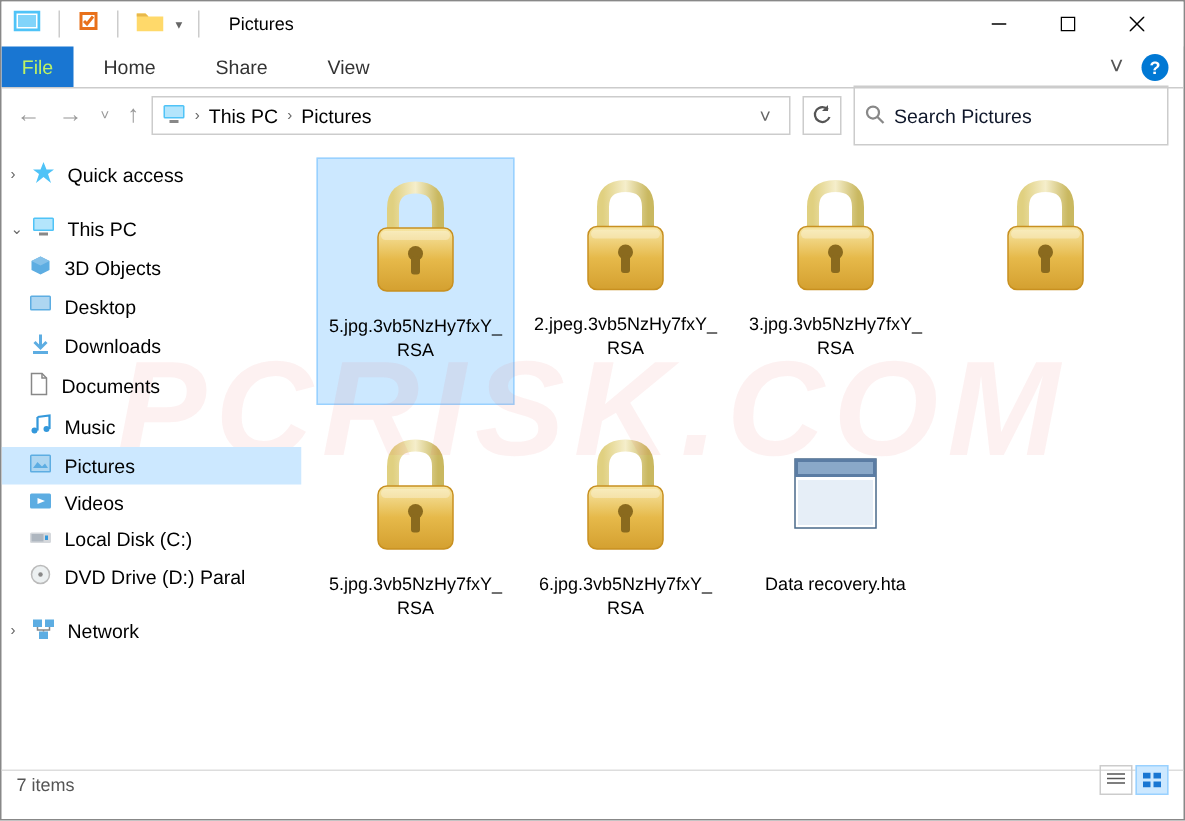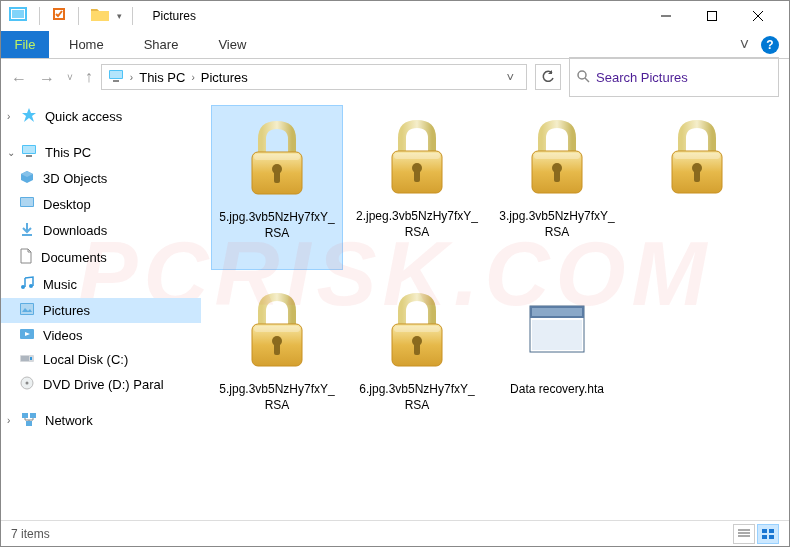--- a/index.html
+++ b/index.html
@@ -15,36 +15,36 @@
 .filetab{background:#1976d2;color:#bef264;width:48px;display:flex;align-items:center;justify-content:center;font-size:13px}
 .ribtab{padding:0 20px;display:flex;align-items:center;font-size:13px;color:#333}
 .ribright{margin-left:auto;display:flex;align-items:center;padding-right:10px;gap:12px}
 .addrbar{height:36px;display:flex;align-items:center;padding:4px 10px;gap:8px}
 .navbtns{display:flex;gap:12px;align-items:center}
 .navarrow{color:#999;font-size:16px}
 .breadcrumb{flex:1;height:26px;border:1px solid #ccc;display:flex;align-items:center;padding:0 6px;gap:6px;font-size:13px}
 .bc-sep{color:#666;font-size:10px}
 .bc-drop{margin-left:auto;padding:0 6px;color:#666}
 .refresh{width:26px;height:26px;border:1px solid #ccc;display:flex;align-items:center;justify-content:center;color:#555}
-.searchbox{width:210px;height:40px;border:1px solid #ccc;display:flex;align-items:center;padding:0 6px;color:#4c1d95;font-size:13px}
+.searchbox{width:210px;height:40px;border:1px solid #ccc;display:flex;align-items:center;padding:0 6px;color:#0f172a;font-size:13px}
 .searchbox .sicon{margin-right:6px}
 .main{display:flex;height:420px}
 .sidebar{width:200px;padding:8px 0;font-size:13px;overflow:hidden}
 .sb-item{padding:4px 8px 4px 28px;display:flex;align-items:center;gap:8px;position:relative}
 .sb-item.l1{padding-left:20px}
 .sb-item.l2{padding-left:18px}
 .sb-item.selected{background:#cce8ff}
 .sb-spacer{height:10px}
 .sb-chev{position:absolute;left:6px;color:#666;font-size:10px}
 .content{flex:1;padding:10px;display:flex;flex-wrap:wrap;align-content:flex-start;gap:8px}
 .fileitem{width:132px;height:165px;display:flex;flex-direction:column;align-items:center;text-align:center;padding:8px 4px;font-size:12px}
 .fileitem.selected{background:#cce8ff;border:1px solid #99d1ff}
 .fileicon{width:80px;height:90px;display:flex;align-items:center;justify-content:center;margin-bottom:6px}
 .filename{line-height:1.3;word-break:break-all;color:#000}
-.statusbar{position:absolute;bottom:0;left:0;right:0;height:26px;border-top:1px solid #ddd;display:flex;align-items:center;padding:0 10px;font-size:12px;color:#555}
+.statusbar{position:absolute;bottom:0;left:0;right:0;height:26px;border-top:1px solid #ddd;display:flex;align-items:flex-end;padding:16px 10px;font-size:12px;color:#555}
 .viewbtns{margin-left:auto;display:flex;gap:2px}
 .viewbtn{width:22px;height:20px;border:1px solid #ccc;display:flex;align-items:center;justify-content:center}
 .viewbtn.active{background:#cce8ff;border-color:#99d1ff}
 .helpicon{width:18px;height:18px;border-radius:50%;background:#0078d4;color:#fff;display:flex;align-items:center;justify-content:center;font-size:12px;font-weight:bold}
 .watermark{position:absolute;top:50%;left:50%;transform:translate(-50%,-50%);font-size:90px;font-weight:900;color:rgba(230,100,100,0.09);letter-spacing:6px;pointer-events:none;font-style:italic;white-space:nowrap}
 </style>
 </head>
 <body>
 
 <div class="watermark">PCRISK.COM</div>

